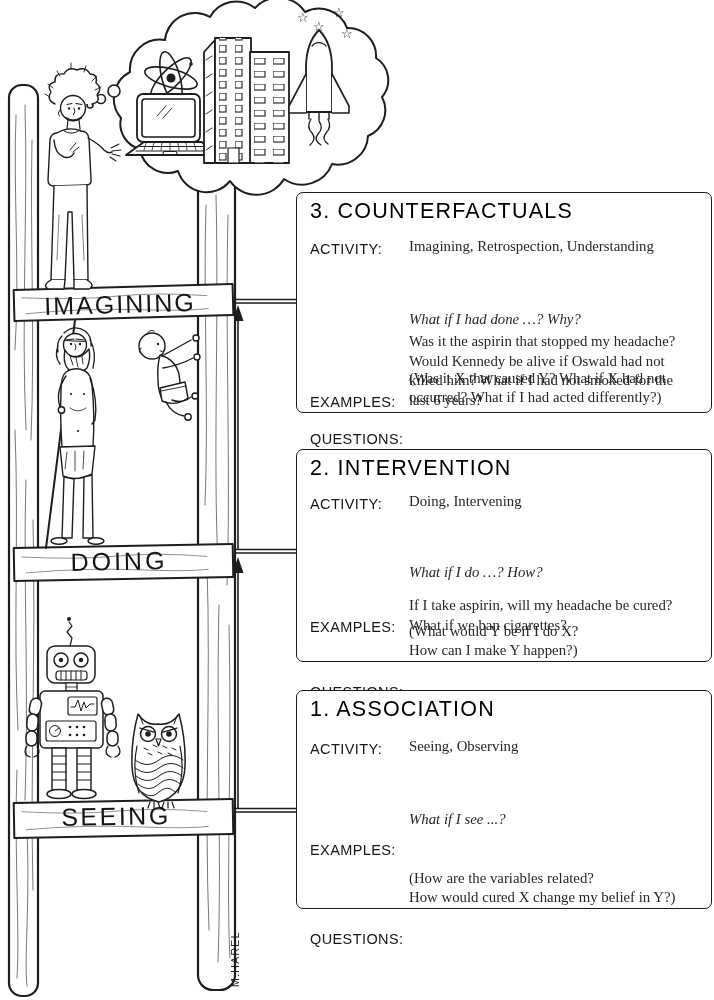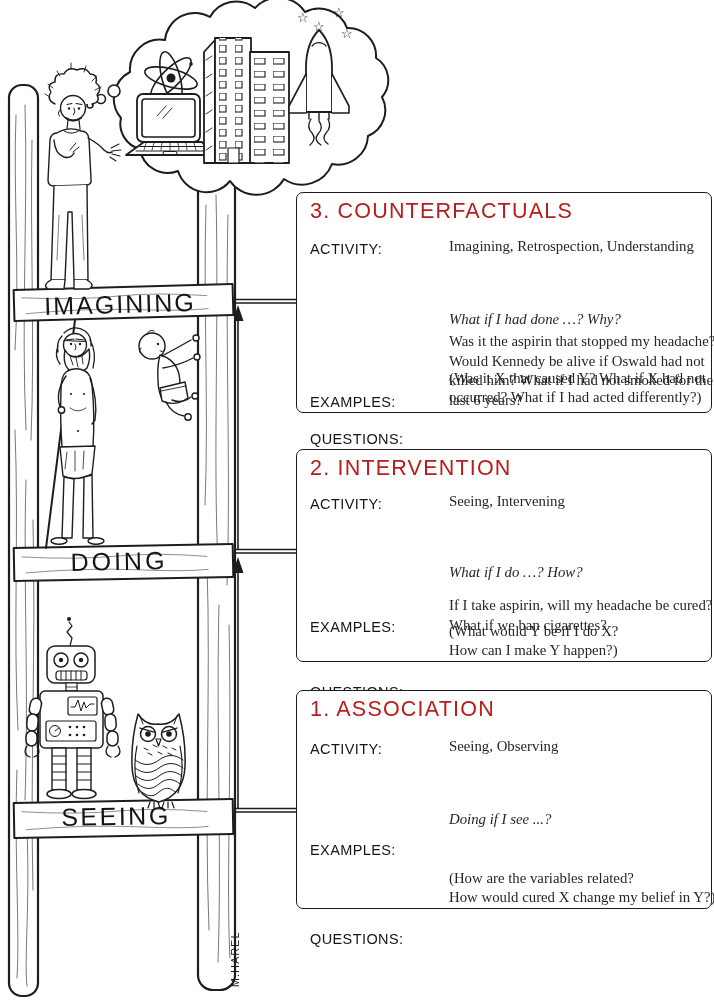--- a/index.html
+++ b/index.html
@@ -7,25 +7,25 @@
          font-family:"Liberation Sans",sans-serif;color:#1d1d1d;}
   svg.art{position:absolute;left:0;top:0;}
 
   
   .box{position:absolute;left:296px;width:414px;background:#fff;
        border:1.8px solid #1c1c1c;border-radius:7px;}
   #box-cf{top:192px;height:219px;}
   #box-iv{top:449px;height:211px;}
   #box-as{top:690px;height:217px;}
   .box-title{position:absolute;top:6px;left:13px;font-size:21.5px;letter-spacing:1.2px;
-             white-space:nowrap;color:#b91c1c;}
+             white-space:nowrap;color:#000000;}
   .row{position:absolute;left:13px;right:2px;display:flex;align-items:flex-end;}
   .lbl{flex:0 0 99px;font-size:14.5px;letter-spacing:.4px;padding-top:2px;color:#161616;}
   .val{font-family:"Liberation Serif",serif;font-size:14.8px;line-height:19.5px;
-       color:#262626;white-space:pre;margin-left:40px;}
+       color:#262626;white-space:pre;}
   .q-main{display:block;font-style:italic;}
   .q-sub{display:block;white-space:pre;}
   #box-cf .r-act{top:44px;} #box-cf .r-q{top:78px;} #box-cf .r-ex{top:139px;}
   #box-iv .r-act{top:42px;} #box-iv .r-q{top:74px;} #box-iv .r-ex{top:146px;}
   #box-as .r-act{top:46px;} #box-as .r-q{top:80px;} #box-as .r-ex{top:149px;}
 
   
   .rung-label{position:absolute;text-align:center;color:#141414;font-size:25px;white-space:nowrap;}
   #rl-imagining{left:30px;top:290px;width:180px;letter-spacing:2px;transform:rotate(-1.6deg);}
   #rl-doing{left:58px;top:547px;width:122px;letter-spacing:3px;transform:rotate(-1.1deg);}
@@ -290,21 +290,21 @@
 Would Kennedy be alive if Oswald had not
 killed him? What if I had not smoked for the
 last 6 years?</div>
     </div>
   </div>
 
   <div class="box" id="box-iv">
     <div class="box-title">2. INTERVENTION</div>
     <div class="row r-act">
       <div class="lbl">ACTIVITY:</div>
-      <div class="val">Seeing, Intervening</div>
+      <div class="val">Doing, Intervening</div>
     </div>
     <div class="row r-q">
       <div class="lbl">QUESTIONS:</div>
       <div class="val">
         <span class="q-main">What if I do …? How?</span>
         <span class="q-sub">(What would Y be if I do X?
 How can I make Y happen?)</span>
       </div>
     </div>
     <div class="row r-ex">
@@ -316,21 +316,21 @@
 
   <div class="box" id="box-as">
     <div class="box-title">1. ASSOCIATION</div>
     <div class="row r-act">
       <div class="lbl">ACTIVITY:</div>
       <div class="val">Seeing, Observing</div>
     </div>
     <div class="row r-q">
       <div class="lbl">QUESTIONS:</div>
       <div class="val">
-        <span class="q-main">Doing if I see ...?</span>
+        <span class="q-main">What if I see ...?</span>
         <span class="q-sub">(How are the variables related?
 How would cured X change my belief in Y?)</span>
       </div>
     </div>
     <div class="row r-ex">
       <div class="lbl">EXAMPLES:</div>
     </div>
   </div>
 
   <div class="sig">M.HAREL</div>

